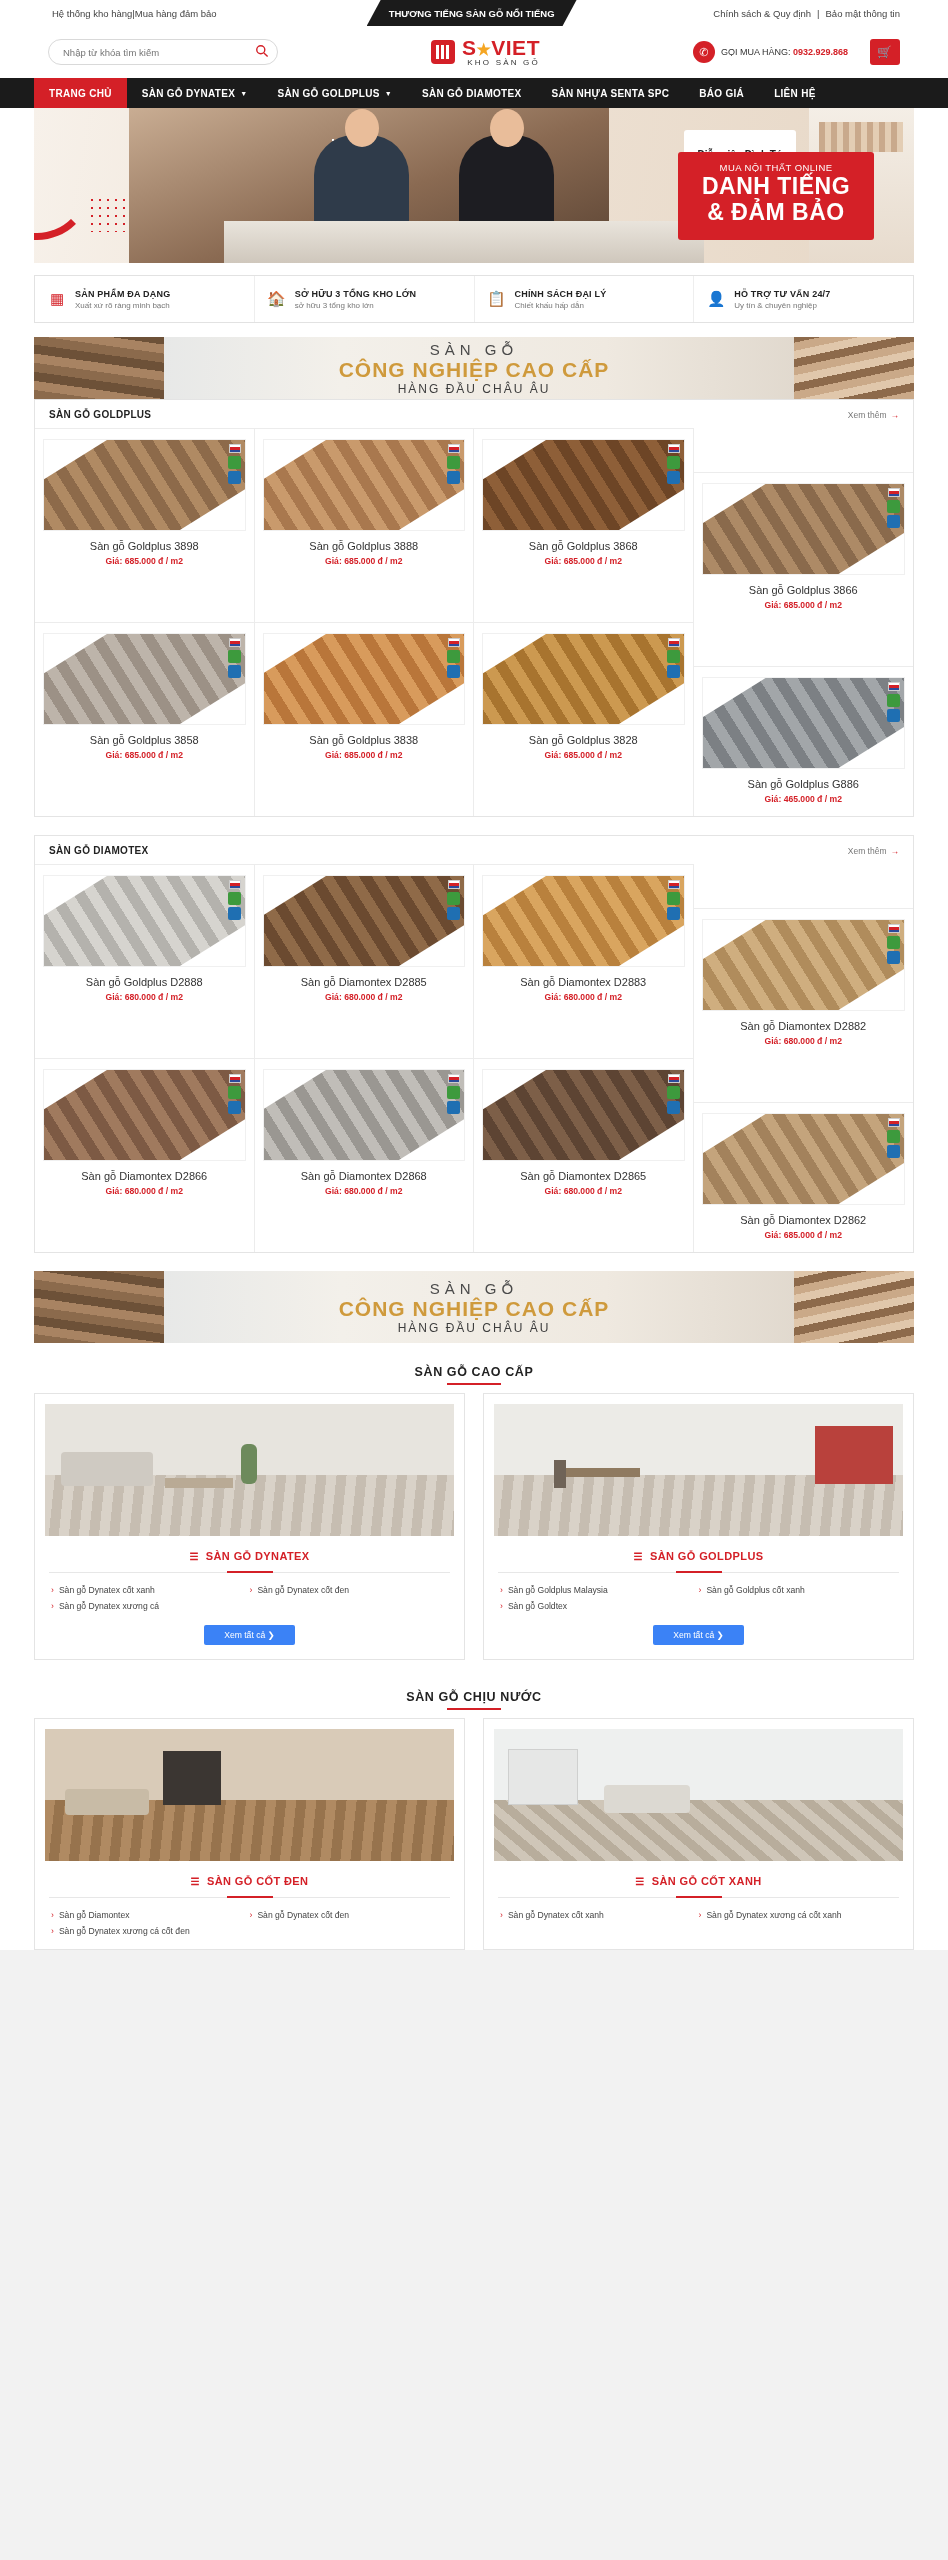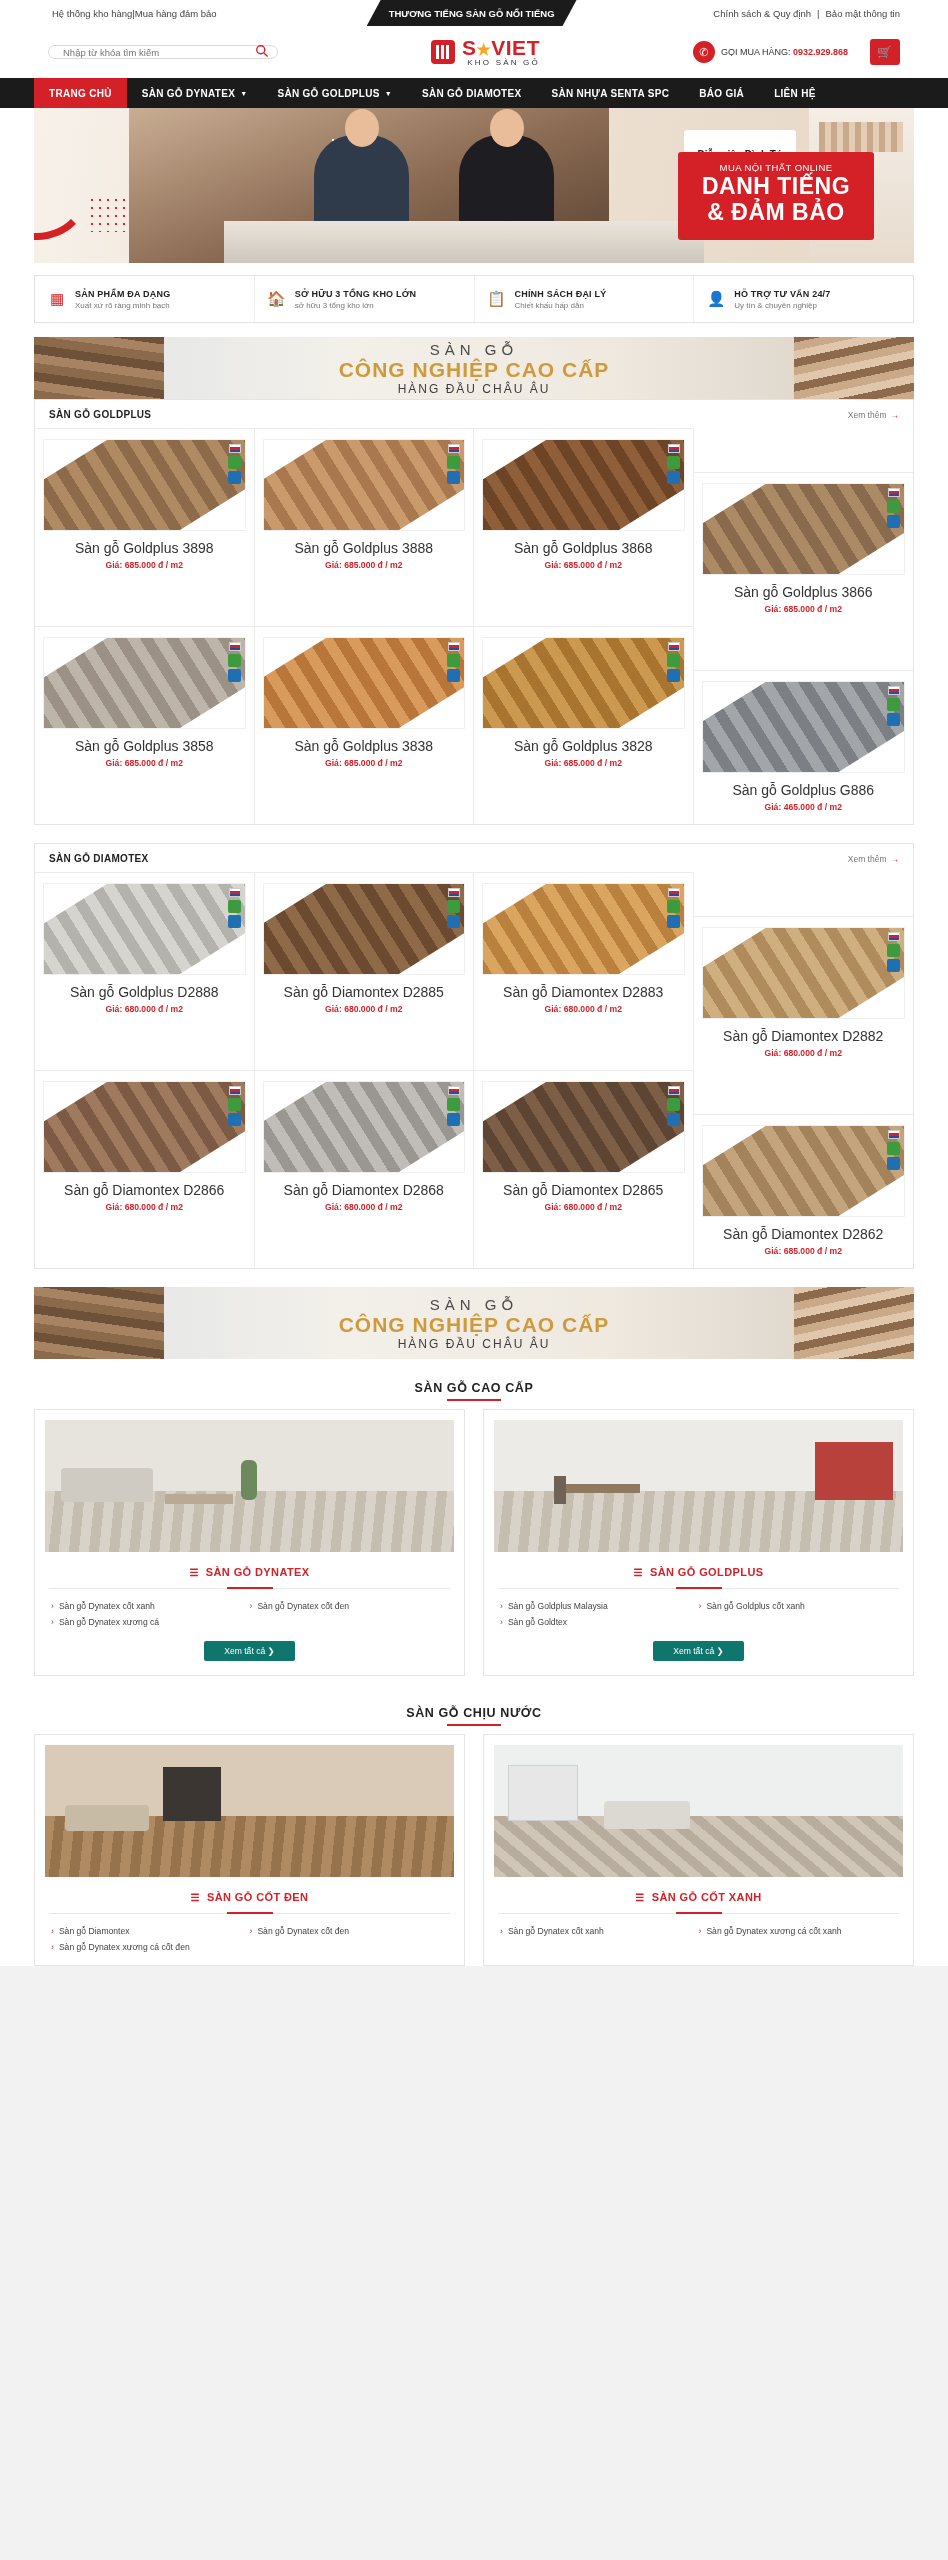--- a/index.html
+++ b/index.html
@@ -17,21 +17,21 @@
   .topbar-left { display:flex; align-items:center; padding-left:52px; flex:0 0 auto; }
   .topbar-left span { white-space:nowrap; }
   .topbar-mid { background:#1b1b1b; color:#fff; font-weight:bold; font-size:9.5px;
       display:flex; align-items:center; justify-content:center; padding:0 22px;
       clip-path: polygon(14px 0, 100% 0, calc(100% - 14px) 100%, 0 100%); margin-left:150px; }
   .topbar-right { display:flex; align-items:center; gap:6px; margin-left:auto; padding-right:48px; }
 
   
   .header { height:52px; display:flex; align-items:center; padding:0 48px; background:#fff; }
   .search-wrap { position:relative; width:230px; }
-  .search-input { width:100%; height:14px; border:1px solid #d9d9d9; border-radius:13px;
+  .search-input { width:100%; height:26px; border:1px solid #d9d9d9; border-radius:13px;
       padding:0 32px 0 14px; font-size:9.5px; color:#777; outline:none; font-family:inherit; }
   .search-btn { position:absolute; right:8px; top:50%; transform:translateY(-50%);
       width:16px; height:16px; border:none; background:none; cursor:pointer; color:#c00; }
   .logo { margin-left:auto; margin-right:auto; display:flex; align-items:center; gap:7px; }
   .logo-mark { width:24px; height:24px; border-radius:4px; background:#d42027; position:relative; }
   .logo-mark:after { content:""; position:absolute; left:5px; top:5px; width:14px; height:14px;
       background:repeating-linear-gradient(90deg,#fff 0 3px,#d42027 3px 5px); }
   .logo-text { line-height:1.05; }
   .logo-main { font-size:21px; font-weight:bold; color:#d42027; letter-spacing:.5px; }
   .logo-main .star { color:#f5a623; font-size:16px; }
@@ -119,41 +119,41 @@
   .cell { border-top:1px solid #ececec; border-right:1px solid #ececec; padding:10px 8px 12px; }
   .cell:nth-child(4n) { border-right:none;margin-top:44px; }
   .thumb { height:92px; position:relative; overflow:hidden; border:1px solid #f0f0f0; }
   .plank { position:absolute; inset:-14% -6%; transform:rotate(-32deg); }
   .flag { position:absolute; right:4px; top:4px; width:12px; height:9px;
       background:linear-gradient(#fff 33%,#d42027 33% 66%,#2b4a9b 66%); border:.5px solid #ccc; }
   .badge-g { position:absolute; right:4px; top:16px; width:13px; height:13px; background:#3d9a3d;
       border-radius:2px; }
   .badge-g2 { position:absolute; right:4px; top:31px; width:13px; height:13px; background:#1f6fb2;
       border-radius:2px; }
-  .p-name { text-align:center; font-size:14px; color:#333; margin-top:9px; }
+  .p-name { text-align:center; font-size:11px; color:#333; margin-top:9px; }
   .p-price { text-align:center; font-size:8.6px; color:#d42027; font-weight:bold; margin-top:4px; }
 
   
   .two-col { display:flex; gap:18px; margin:0 34px 8px; }
   .ccard { flex:1; border:1px solid #e4e4e4; background:#fff; padding:10px; }
   .ccard-img { height:132px; background:linear-gradient(#e9e6e1,#cfc9c1); position:relative; overflow:hidden; }
   .room-floor { position:absolute; left:0; bottom:0; width:100%; height:46%;
       background:repeating-linear-gradient(96deg,#d9d2c8 0 10px,#c6bdb1 10px 20px); }
   .room-wall { position:absolute; left:0; top:0; width:100%; height:54%; background:#e7e4de; }
   .room-obj { position:absolute; background:#9a8f81; }
   .ccard-title { display:flex; align-items:center; justify-content:center; gap:7px;
       margin-top:14px; font-size:11px; font-weight:bold; color:#d42027; letter-spacing:.4px; }
   .ccard-title .bars { color:#d42027; font-size:10px; }
   .ccard-rule { height:1px; background:#e7e7e7; margin:10px 4px 9px; position:relative; }
   .ccard-rule:after { content:""; position:absolute; left:50%; transform:translateX(-50%); top:-1px;
       width:46px; height:2px; background:#d42027; }
   .links { display:flex; flex-wrap:wrap; padding:0 6px; }
   .link { width:50%; font-size:8.6px; color:#444; padding:3px 0; display:flex; gap:5px; }
   .link .ch { color:#d42027; }
-  .btn-more { display:block; margin:11px auto 4px; background:#0f766e; color:#fff; border:none;
+  .btn-more { display:block; margin:11px auto 4px; background:#3b82f6; color:#fff; border:none;
       font-size:8.6px; padding:5px 20px; border-radius:2px; font-family:inherit; cursor:pointer; }
 </style>
 </head>
 <body>
 
 <div class="page">
 
   <div class="topbar">
     <div class="topbar-left">
       <span>Hệ thống kho hàng</span>

